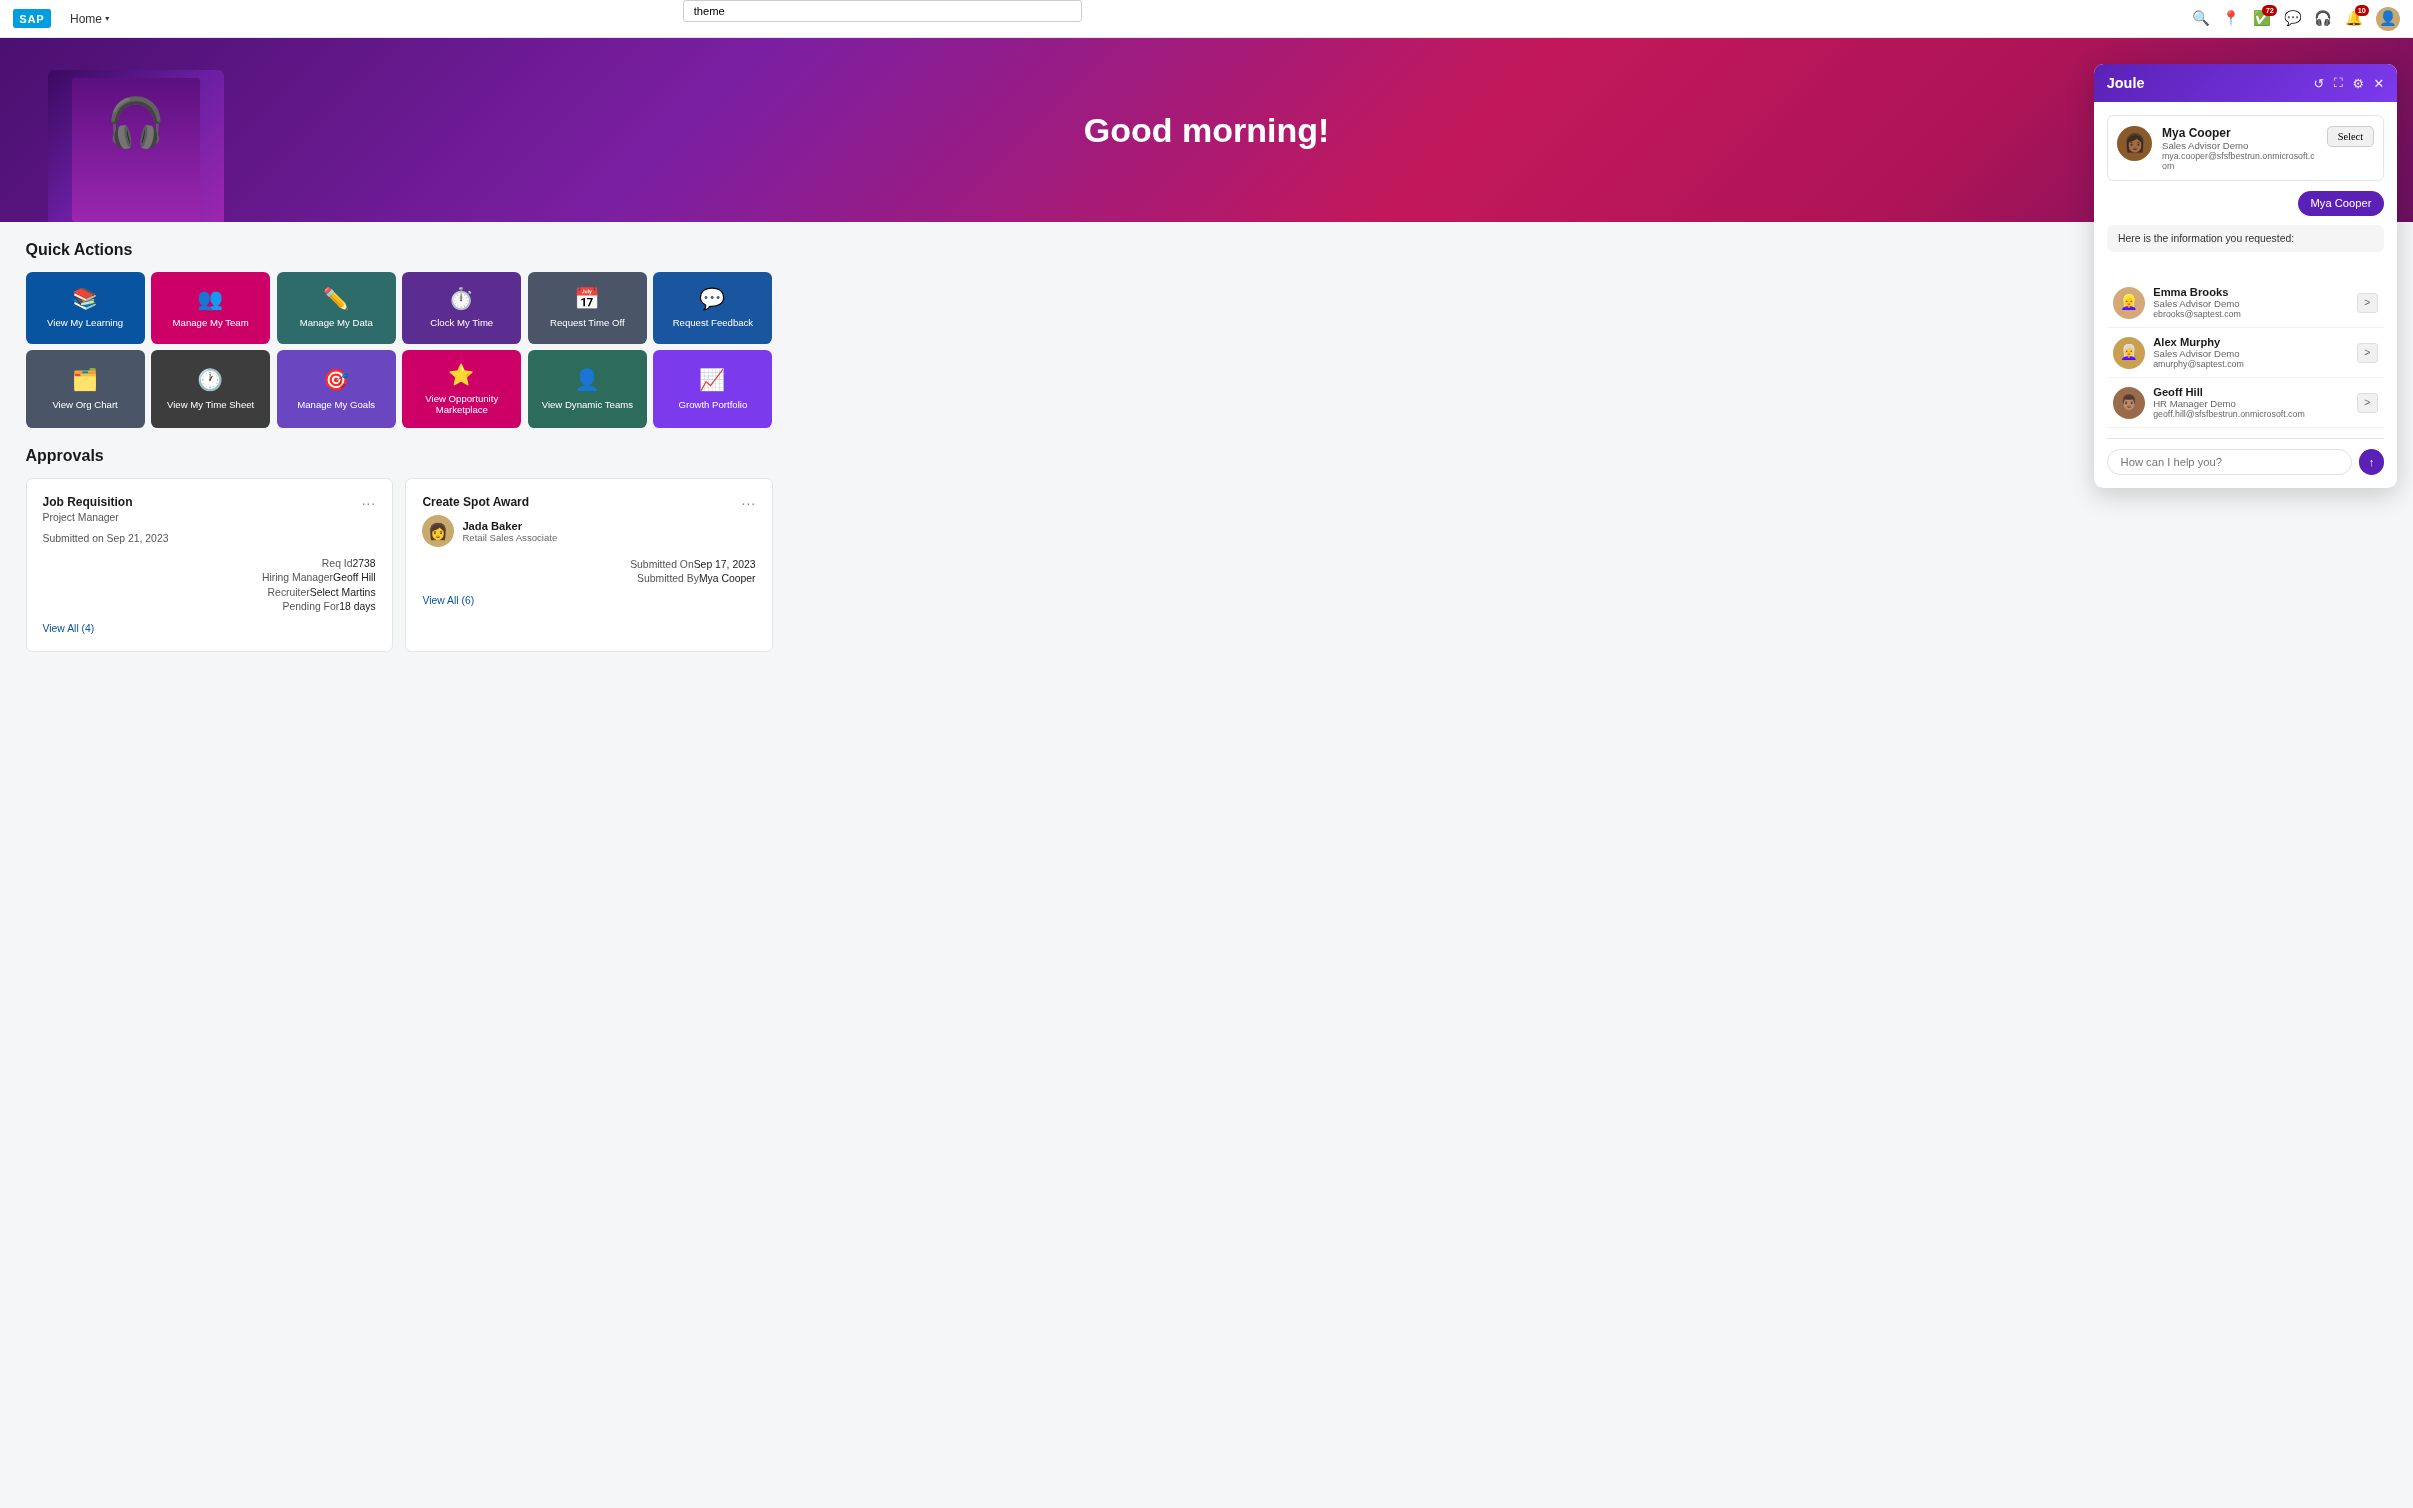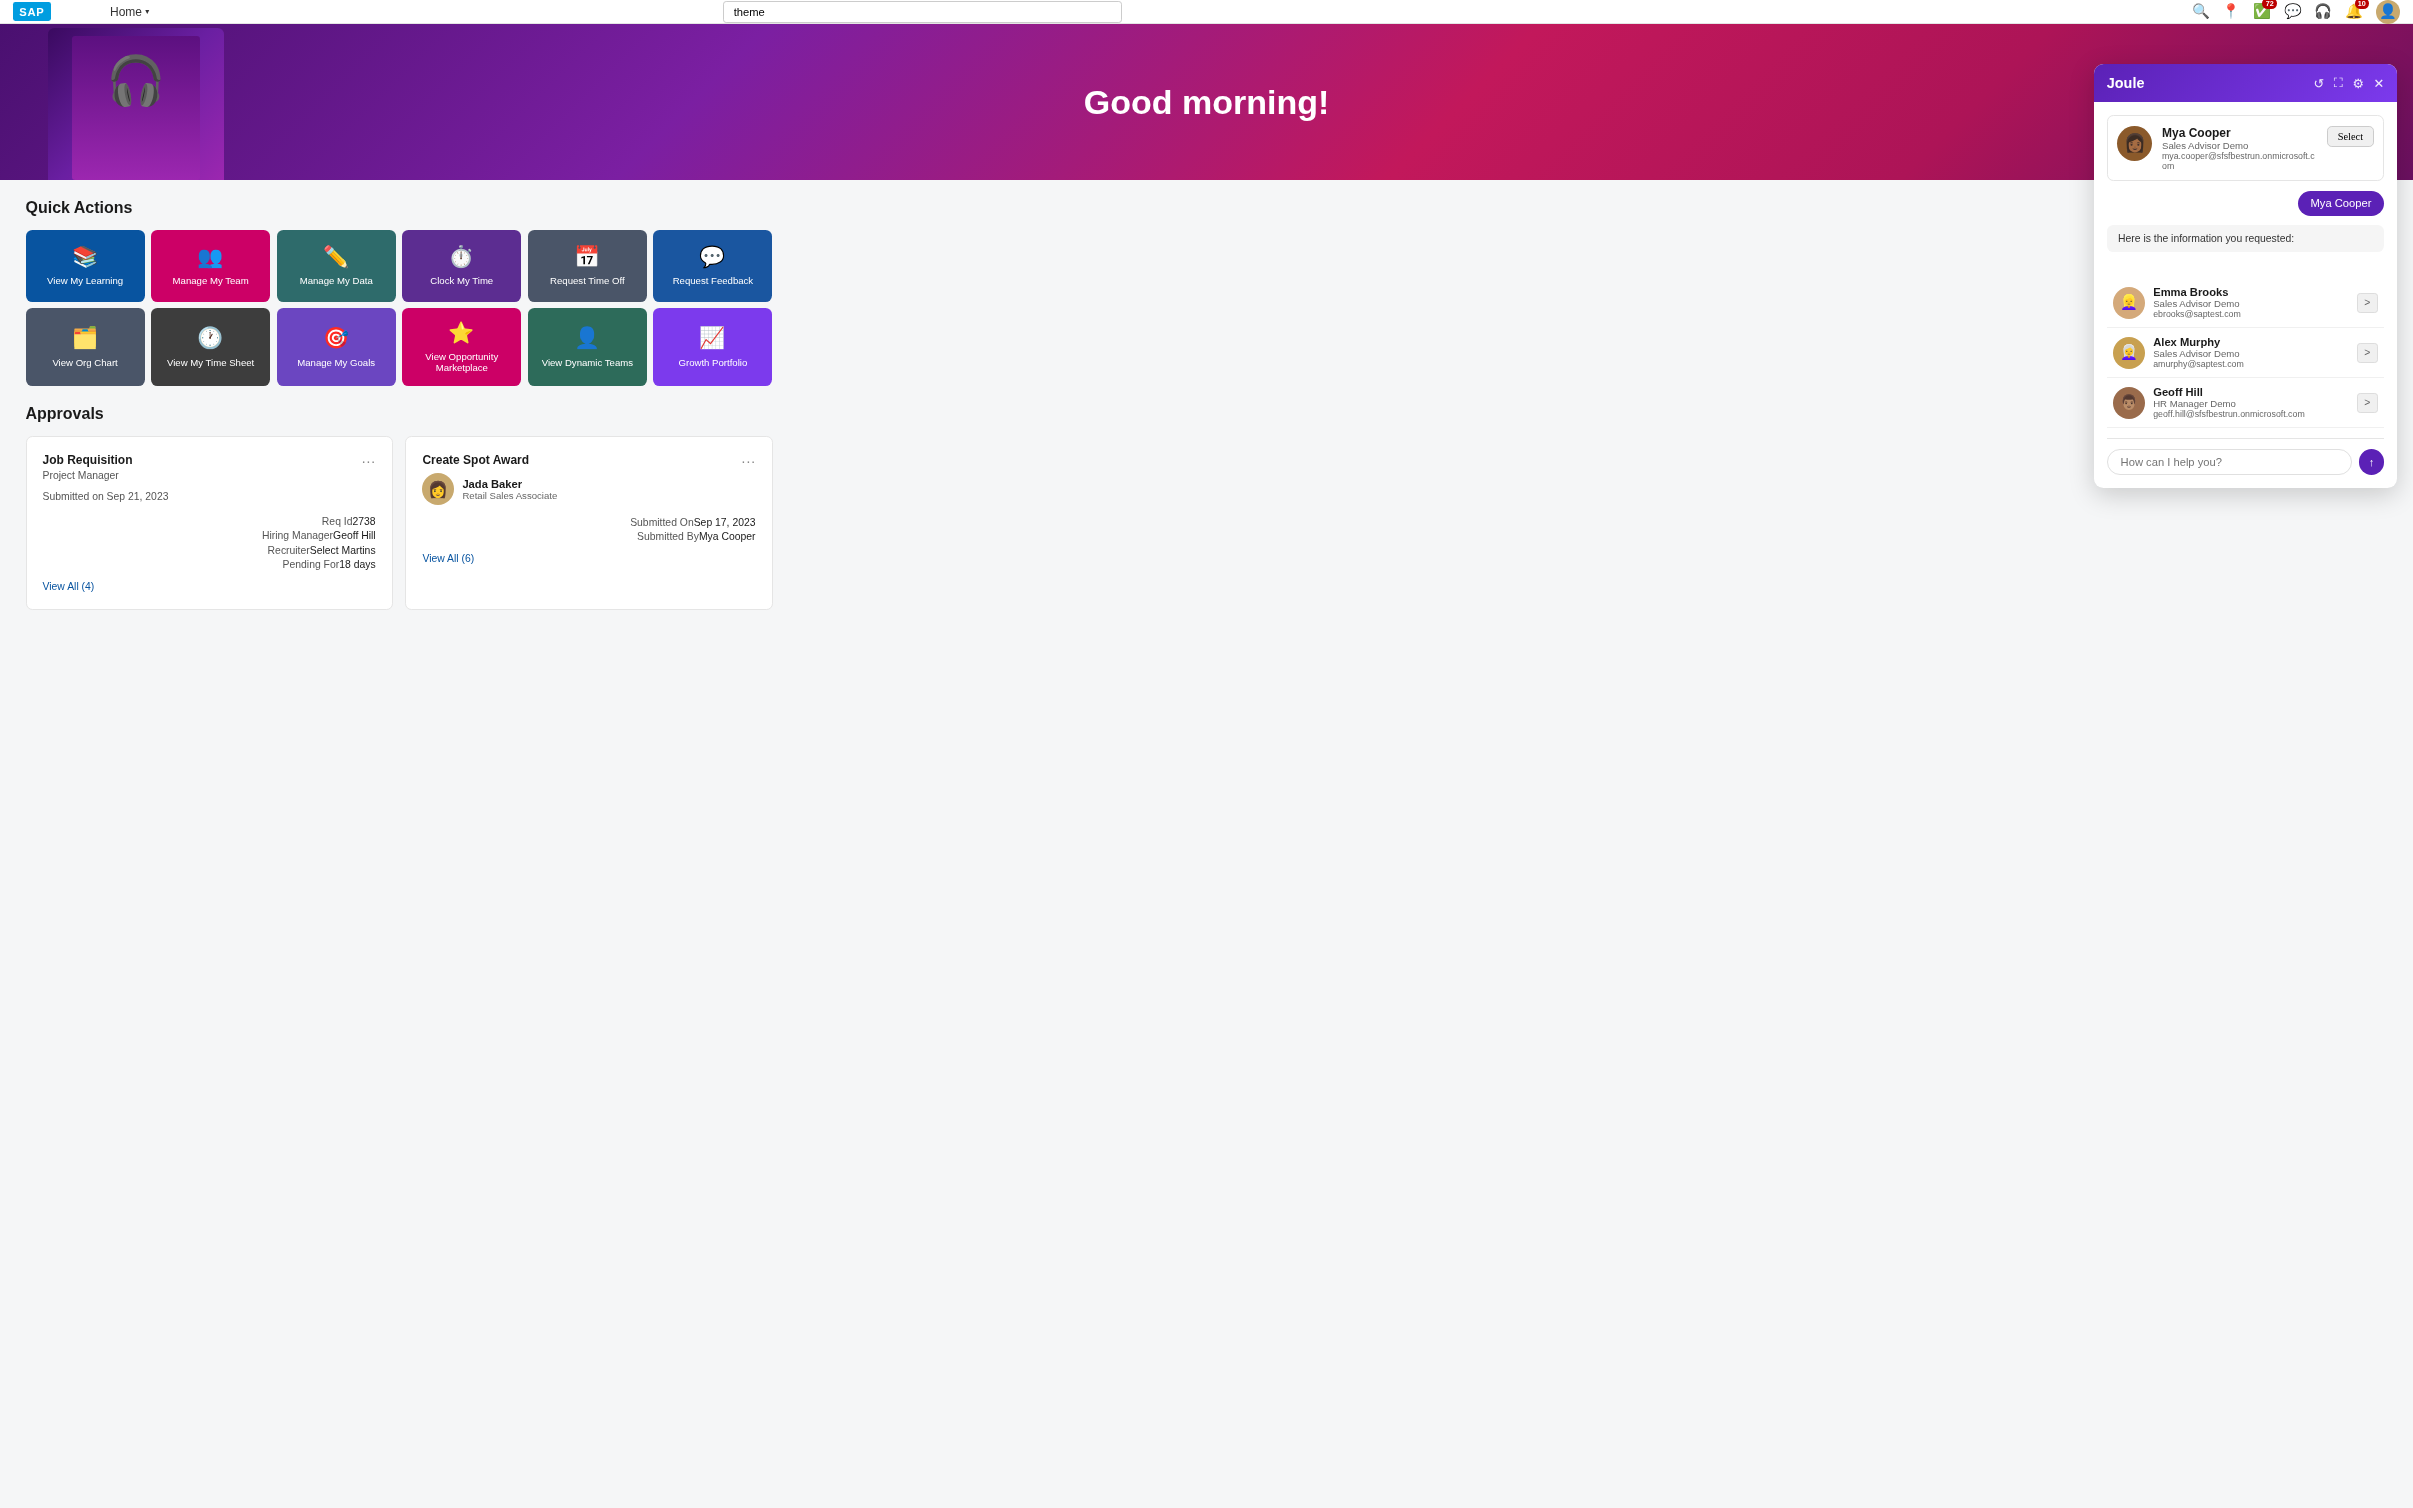--- a/index.html
+++ b/index.html
@@ -1,28 +1,26 @@
 <!DOCTYPE html>
 <html style="font-size:12.8px"><head>
   <meta charset="utf-8">
   <style>
     * { box-sizing: border-box; margin: 0; padding: 0; }
     body { font-family: '72', Arial, sans-serif; background: #f5f6f7; min-height: 100vh; }
 
     
     .top-nav {
       background: #fff;
-      height: 24px;
-      display: flex;
-      align-items: center;
+      height: 38px;
+      display: flex;
       padding: 0 12.8px;
       border-bottom: 0.8px solid #e5e5e5;
       position: relative;
       z-index: 10;
-      gap: 40px;
     }
     .nav-logo { display: flex; align-items: center; margin-right: 19px; }
     .sap-logo {
       background: #009de0;
       color: #fff;
       font-weight: 900;
       font-size: 11.2px;
       padding: 3.2px 6.4px;
       border-radius: 2.4px;
       letter-spacing: 0.8px;
@@ -73,21 +71,21 @@
       width: 24px; height: 24px;
       border-radius: 50%;
       background: #c8a96e;
       overflow: hidden;
       display: flex; align-items: center; justify-content: center;
     }
 
     
     .hero {
       position: relative;
-      height: 156px;
+      height: 184px;
       background: linear-gradient(135deg, #4a1070 0%, #7b1fa2 30%, #c2185b 60%, #ad1457 80%, #6a1060 100%);
       overflow: hidden;
       margin-bottom: 0;
     }
     .hero-text {
       position: absolute;
       top: 50%;
       left: 50%;
       transform: translate(-50%, -50%);
       color: #fff;

